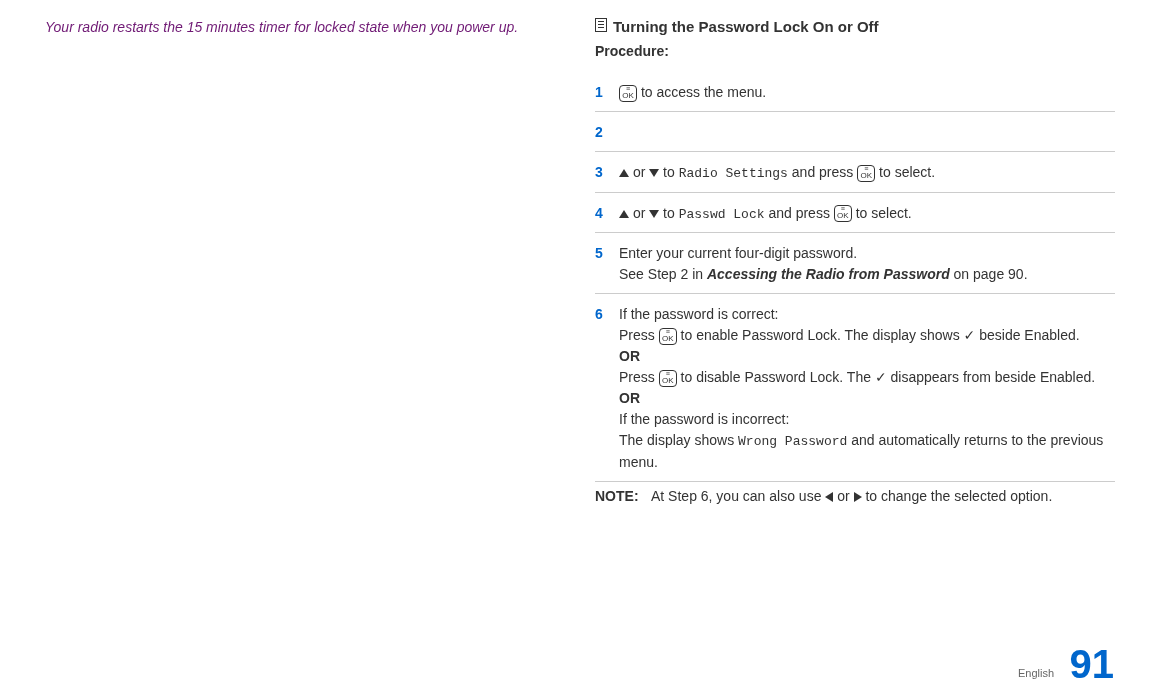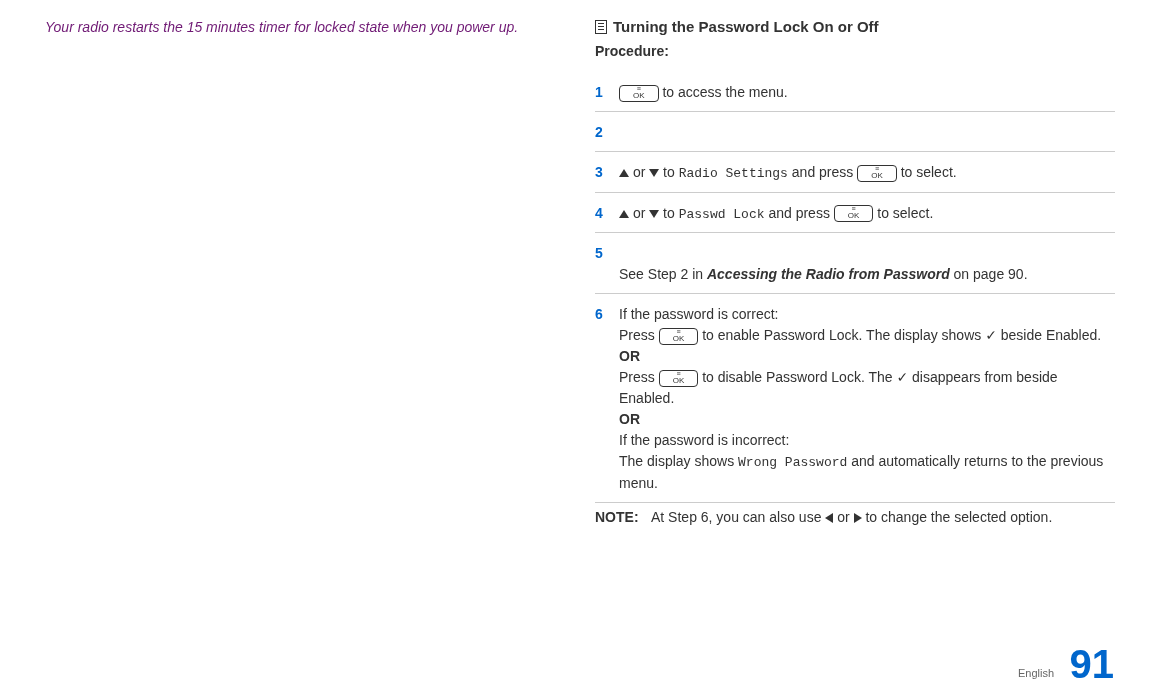--- a/index.html
+++ b/index.html
@@ -32,21 +32,20 @@
     .italic-text {
       font-style: italic;
       color: #701a75;
       line-height: 1.4;
     }
     .section-title {
       font-weight: bold;
       font-size: 15px;
       margin-bottom: 8px;
       display: flex;
-      align-items: center;
     }
     .doc-icon {
       display: inline-block;
       width: 12px;
       height: 14px;
       border: 1px solid #333;
       margin-right: 6px;
       position: relative;
     }
     .doc-icon::before {
@@ -80,21 +79,21 @@
       min-width: 24px;
       font-size: 14px;
     }
     .step-body {
       flex: 1;
     }
     .ok-btn {
       display: inline-block;
       border: 1px solid #333;
       border-radius: 4px;
-      padding: 0 13px;
+      padding: 0 2px;
       font-size: 8px;
       line-height: 10px;
       vertical-align: middle;
       font-family: Arial;
       text-align: center;
       min-width: 18px;
     }
     .ok-btn::before {
       content: '≡';
       display: block;
@@ -212,21 +211,21 @@
   <div class="step step-divider">
     <span class="step-num">4</span>
     <span class="step-body">
       <span class="arrow-up"></span><span> or </span><span class="arrow-down"></span><span> to </span><span class="mono">Passwd Lock</span><span> and press </span><span class="ok-btn">OK</span><span> to select.</span>
     </span>
   </div>
 
   <div class="step step-divider">
     <span class="step-num">5</span>
     <span class="step-body">
-      <br>
+      <span>Enter your current four-digit password.</span><br>
       <span>See Step 2 in </span><span class="bold-italic">Accessing the Radio from Password</span><span> on page 90.</span>
     </span>
   </div>
 
   <div class="step step-divider">
     <span class="step-num">6</span>
     <span class="step-body">
       <span>If the password is correct:</span><br>
       <span> Press </span><span class="ok-btn">OK</span><span> to enable Password Lock. The display shows </span><span class="check">✓</span><span> beside Enabled.</span><br>
       <span class="bold">OR</span><br>

